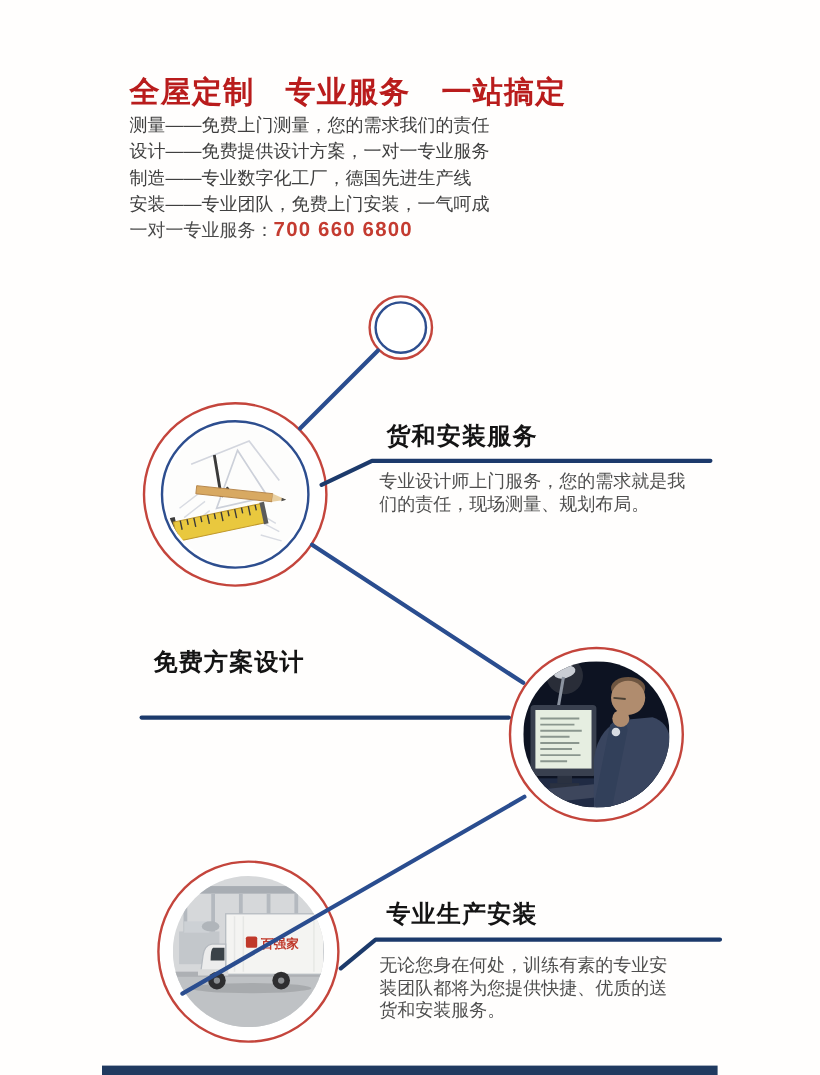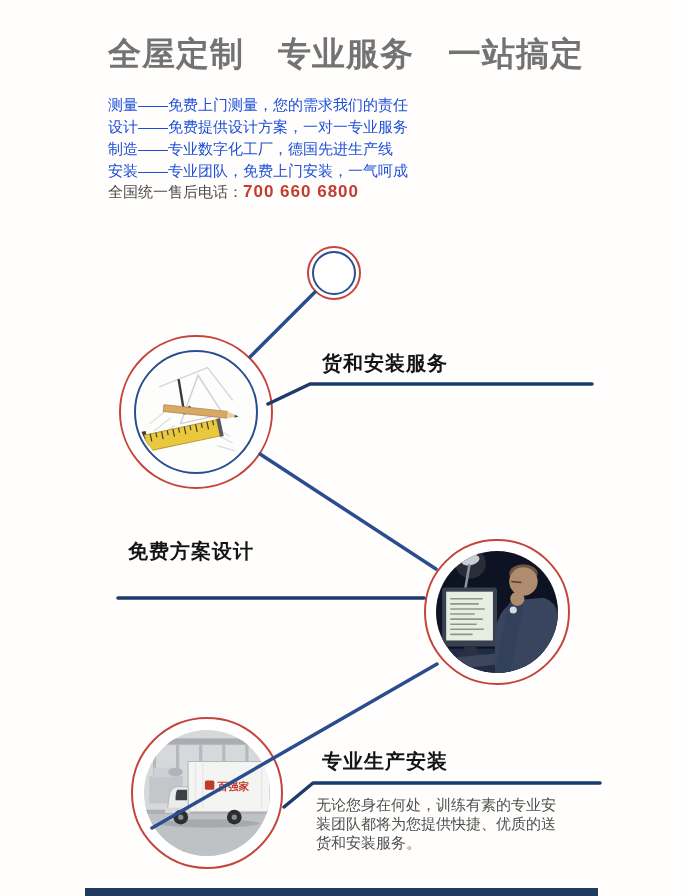--- a/index.html
+++ b/index.html
@@ -1,20 +1,20 @@
 <!DOCTYPE html>
 <html><head>
 <meta charset="utf-8">
 <style>
   html,body{margin:0;padding:0;background:#f7f6f4;}
   #page{position:relative;width:683px;height:896px;background:#fffefd;overflow:hidden;
         font-family:"Liberation Sans","DejaVu Sans",sans-serif;}
   .abs{position:absolute;}
-  #title{left:108px;top:32px;font-size:33px;font-weight:bold;color:#737373;letter-spacing:1px;}
-  #intro{left:108px;top:94px;font-size:15px;line-height:22px;color:#1d4ed8;white-space:pre-line;}
+  #title{left:108px;top:60px;font-size:25px;font-weight:bold;color:#b91c1c;letter-spacing:1px;}
+  #intro{left:108px;top:94px;font-size:15px;line-height:22px;color:#404040;white-space:pre-line;}
   #hotline{left:108px;top:182px;font-size:15px;color:#4a4a4a;}
   #hotline .num{color:#c43b30;font-size:17px;font-weight:bold;letter-spacing:1px;}
   .step-heading{font-size:20px;font-weight:bold;color:#141414;letter-spacing:1px;z-index:3;}
   .step-desc{font-size:15px;line-height:19px;color:#4f4f4f;white-space:pre-line;z-index:3;}
   .ring{border-radius:50%;display:flex;align-items:center;justify-content:center;
         box-sizing:border-box;background:#fff;z-index:4;}
   .ring-red{border:2px solid #c4453c;}
   .ring-blue{border:2px solid #2d4e8f;}
   .photo{border-radius:50%;overflow:hidden;line-height:0;}
   #lines{left:0;top:0;z-index:5;pointer-events:none;}
@@ -24,21 +24,21 @@
 <body>
 
 <div id="page">
 
   <div id="title" class="abs">全屋定制　专业服务　一站搞定</div>
   <div id="intro" class="abs">测量——免费上门测量，您的需求我们的责任
 设计——免费提供设计方案，一对一专业服务
 制造——专业数字化工厂，德国先进生产线
 安装——专业团队，免费上门安装，一气呵成</div>
   <div id="hotline" class="abs">
-    <span>全国统一售后电话：</span><span class="num">700 660 6800</span>
+    <span>一对一专业服务：</span><span class="num">700 660 6800</span>
   </div>
 
   <div class="ring ring-red abs" style="left:307px;top:246px;width:54px;height:54px;">
     <div class="ring ring-blue" style="width:44px;height:44px;"></div>
   </div>
 
   <div class="ring ring-red abs" style="left:119px;top:335px;width:154px;height:154px;">
     <div class="ring ring-blue" style="width:124px;height:124px;">
       <div class="photo" style="width:116px;height:116px;">
         <svg width="116" height="116" viewBox="0 0 120 120">
@@ -58,20 +58,22 @@
             <rect x="8" y="76" width="78" height="17" fill="#e9c83e" stroke="#c0992c" stroke-width="1"></rect>
             <path d="M14,76 V84 M20,76 V81 M26,76 V84 M32,76 V81 M38,76 V84 M44,76 V81 M50,76 V84 M56,76 V81 M62,76 V84 M68,76 V81 M74,76 V84 M80,76 V81" stroke="#3a3a3a" stroke-width="1.2"></path>
             <rect x="84" y="75" width="4" height="19" fill="#5a5a5a"></rect>
           </g>
         </svg>
       </div>
     </div>
   </div>
 
   <div class="step-heading abs" style="left:322px;top:350px;">货和安装服务</div>
+  <div class="step-desc abs" style="left:316px;top:392px;">专业设计师上门服务，您的需求就是我
+们的责任，现场测量、规划布局。</div>
 
   <div class="ring ring-red abs" style="left:424px;top:539px;width:146px;height:146px;">
     <div class="photo" style="width:122px;height:122px;">
       <svg width="122" height="122" viewBox="0 0 120 120">
         <rect width="120" height="120" fill="#0d1322"></rect>
         <rect y="96" width="120" height="24" fill="#202b44"></rect>
         <circle cx="34" cy="12" r="15" fill="#f5f2dd" opacity="0.12"></circle>
         <ellipse cx="34" cy="9" rx="9" ry="5" fill="#c9cdd4" transform="rotate(-15 34 9)"></ellipse>
         <path d="M33,13 L28,42" stroke="#8b93a0" stroke-width="2.5"></path>
         <rect x="6" y="36" width="54" height="58" rx="3" fill="#39404f"></rect>

